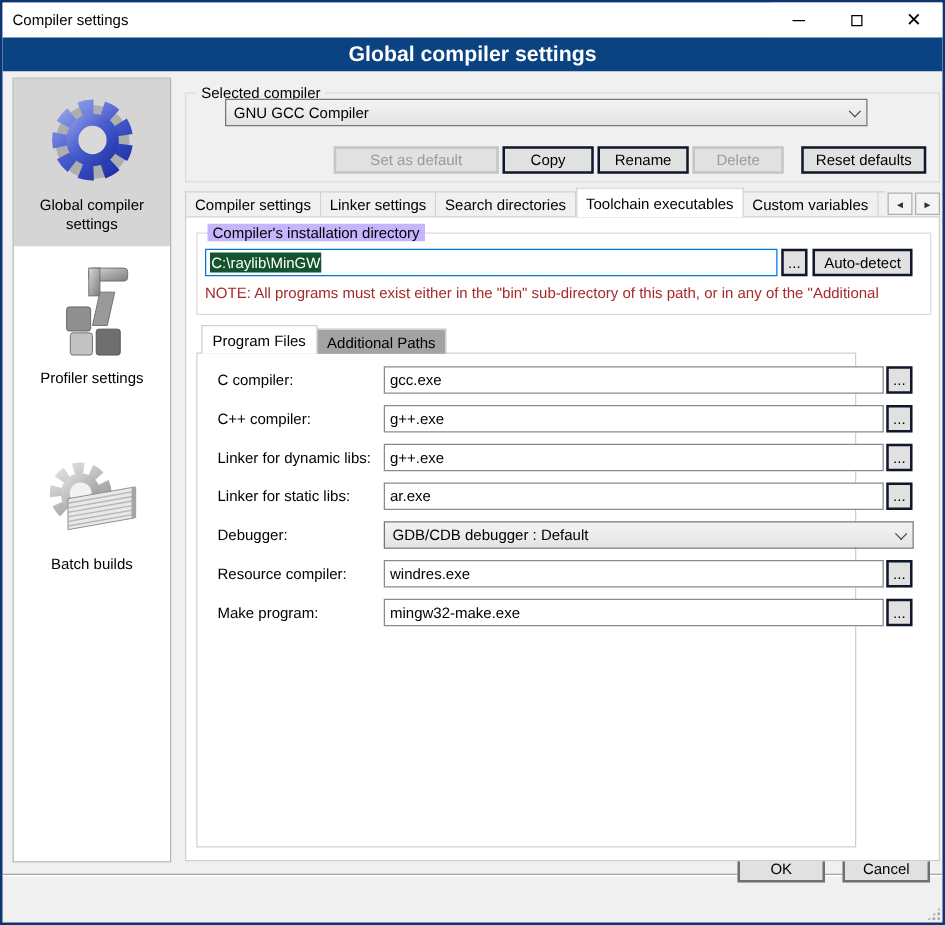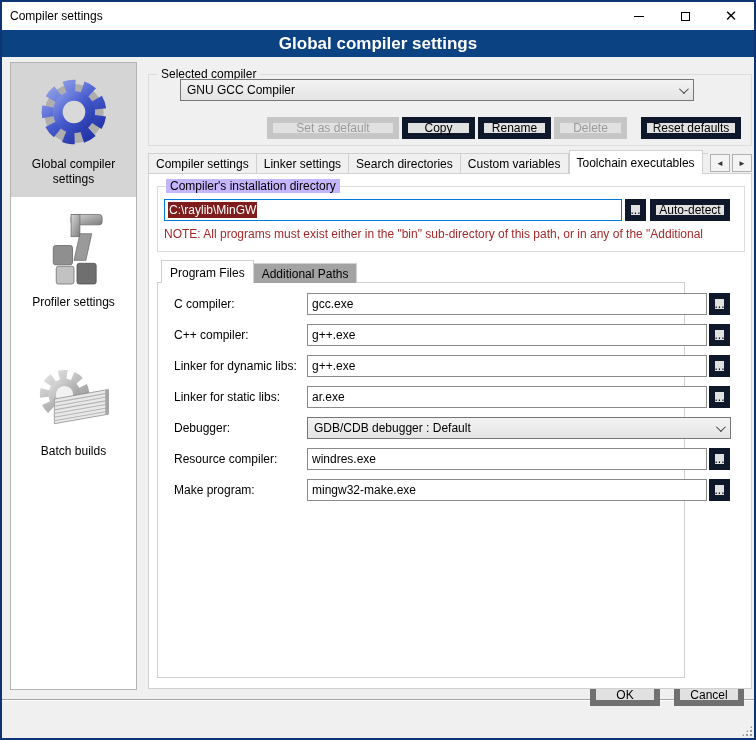--- a/index.html
+++ b/index.html
@@ -41,21 +41,21 @@
   .groupbox > .gb-label{ position:absolute; top:-8px; left:8px; padding:0 4px; font-size:12px; background:#f0f0f0; }
   .gb-selected-compiler{ left:146px; top:72px; width:604px; height:72px; }
 
   .combo{ position:relative; background:linear-gradient(#f3f3f3,#e4e4e4); border:1px solid #767676;
     height:22px; display:flex; align-items:center; padding:0 22px 0 6px; cursor:default; }
   .combo .chevron{ position:absolute; right:7px; top:7px; width:7px; height:7px;
     border-right:1px solid #444; border-bottom:1px solid #444; transform:rotate(45deg) translateY(-2px); }
   .compiler-combo{ position:absolute; left:10px; top:4px; width:514px;margin-left:21px; }
 
   .compiler-buttons{ position:absolute; left:10px; top:42px; width:582px; height:22px; display:flex; }
-  .btn{ background:#e1e1e1; border:6px solid #0f172a; font-size:12px; height:22px;
+  .btn{ background:#e1e1e1; border:2px solid #0f172a; font-size:12px; height:22px;
     display:flex; align-items:center; justify-content:center; cursor:default;
     font-family:"Liberation Sans", sans-serif; }
   .btn.disabled{ color:#9a9a9a; border-color:#c6c6c6; }
   .compiler-buttons .btn{ margin-right:3px; }
   .compiler-buttons .btn:nth-child(1){ margin-left:108px; width:132px; }
   .compiler-buttons .btn:nth-child(2),
   .compiler-buttons .btn:nth-child(3),
   .compiler-buttons .btn:nth-child(4){ width:73px; }
   .compiler-buttons .btn:nth-child(5){ margin-left:auto; margin-right:0; width:100px; }
 
@@ -72,21 +72,21 @@
 
   .tabpanel{ position:absolute; left:146px; top:171px; width:604px; height:516px; background:#fff;
     border:1px solid #d0d0d0; z-index:2; }
 
   
   .gb-installdir{ left:8px; top:12px; width:588px; height:66px; background:#fff; }
   .gb-installdir > .gb-label{ background:#c4b5fd; }
   .installdir-row{ position:absolute; left:6px; top:12px; right:6px; height:22px; display:flex; }
   .path-input{ width:458px; height:22px; background:#fff; border:1px solid #0078d7;
     display:flex; align-items:center; padding:0 3px; overflow:hidden; }
-  .path-input .sel{ background:#7f1d1d; color:#fff; padding:1px 1px; white-space:pre; }
+  .path-input .sel{ background:#14532d; color:#fff; padding:1px 1px; white-space:pre; }
   .mini-btn{ width:21px; height:22px; margin-left:3px; }
   .autodetect-btn{ width:80px; height:22px; margin-left:4px; }
   .note-line{ position:absolute; left:6px; top:40px; right:2px; color:#a52a2a; font-size:12px;
     white-space:nowrap; overflow:hidden; }
 
   
   .subtabs{ position:absolute; left:12px; top:86px; display:flex; align-items:flex-end; height:23px; z-index:3; }
   .subtab{ border:1px solid #d0d0d0; border-bottom:none; background:#a3a3a3; padding:3px 8px; height:20px; font-size:12px; cursor:default; }
   .subtab + .subtab{ border-left:none; }
   .subtab.active{ background:#fff; height:23px; padding-top:5px; }
@@ -208,22 +208,22 @@
         <button class="btn disabled" disabled="">Delete</button>
         <button class="btn">Reset defaults</button>
       </div>
   </fieldset>
 
   <div class="tabstrip">
     <div class="tabs-scroller" id="main-tabs">
         <div class="tab">Compiler settings</div>
         <div class="tab">Linker settings</div>
         <div class="tab">Search directories</div>
+        <div class="tab active">Toolchain executables</div>
         <div class="tab">Custom variables</div>
-        <div class="tab active">Toolchain executables</div>
         <div class="tab">Build options</div>
       </div>
     <div class="tab-arrows">
       <button class="tab-arrow">
           <span>◄</span>
         </button>
       <button class="tab-arrow">
           <span>►</span>
         </button>
     </div>

